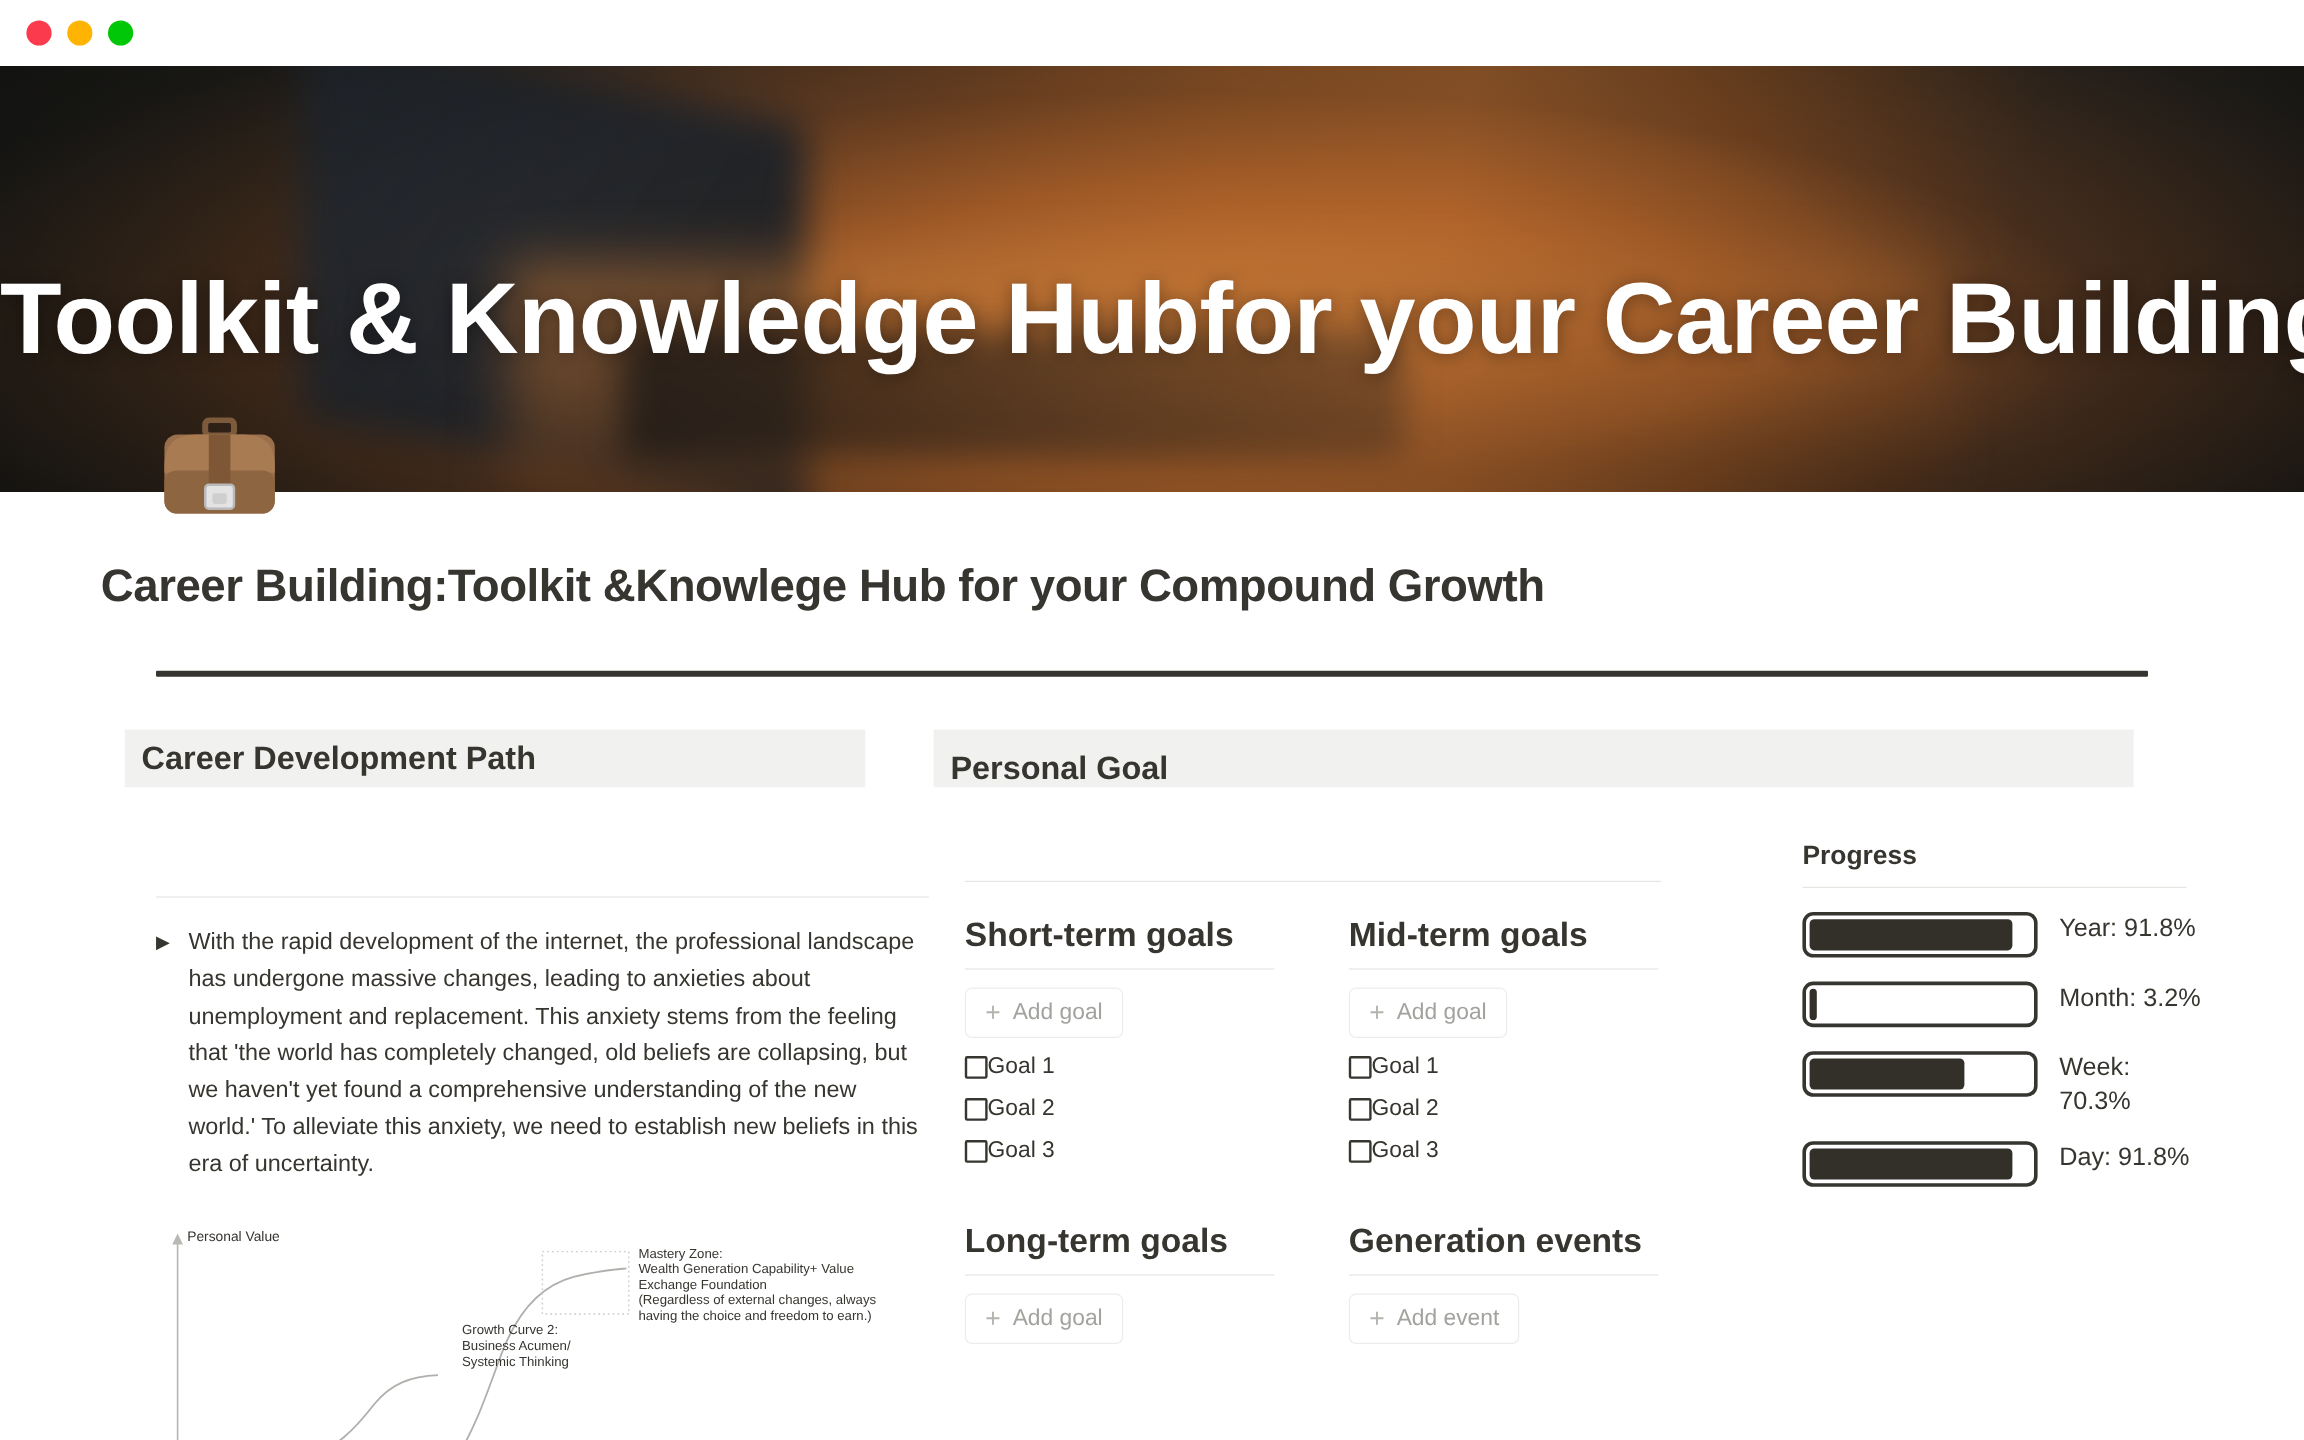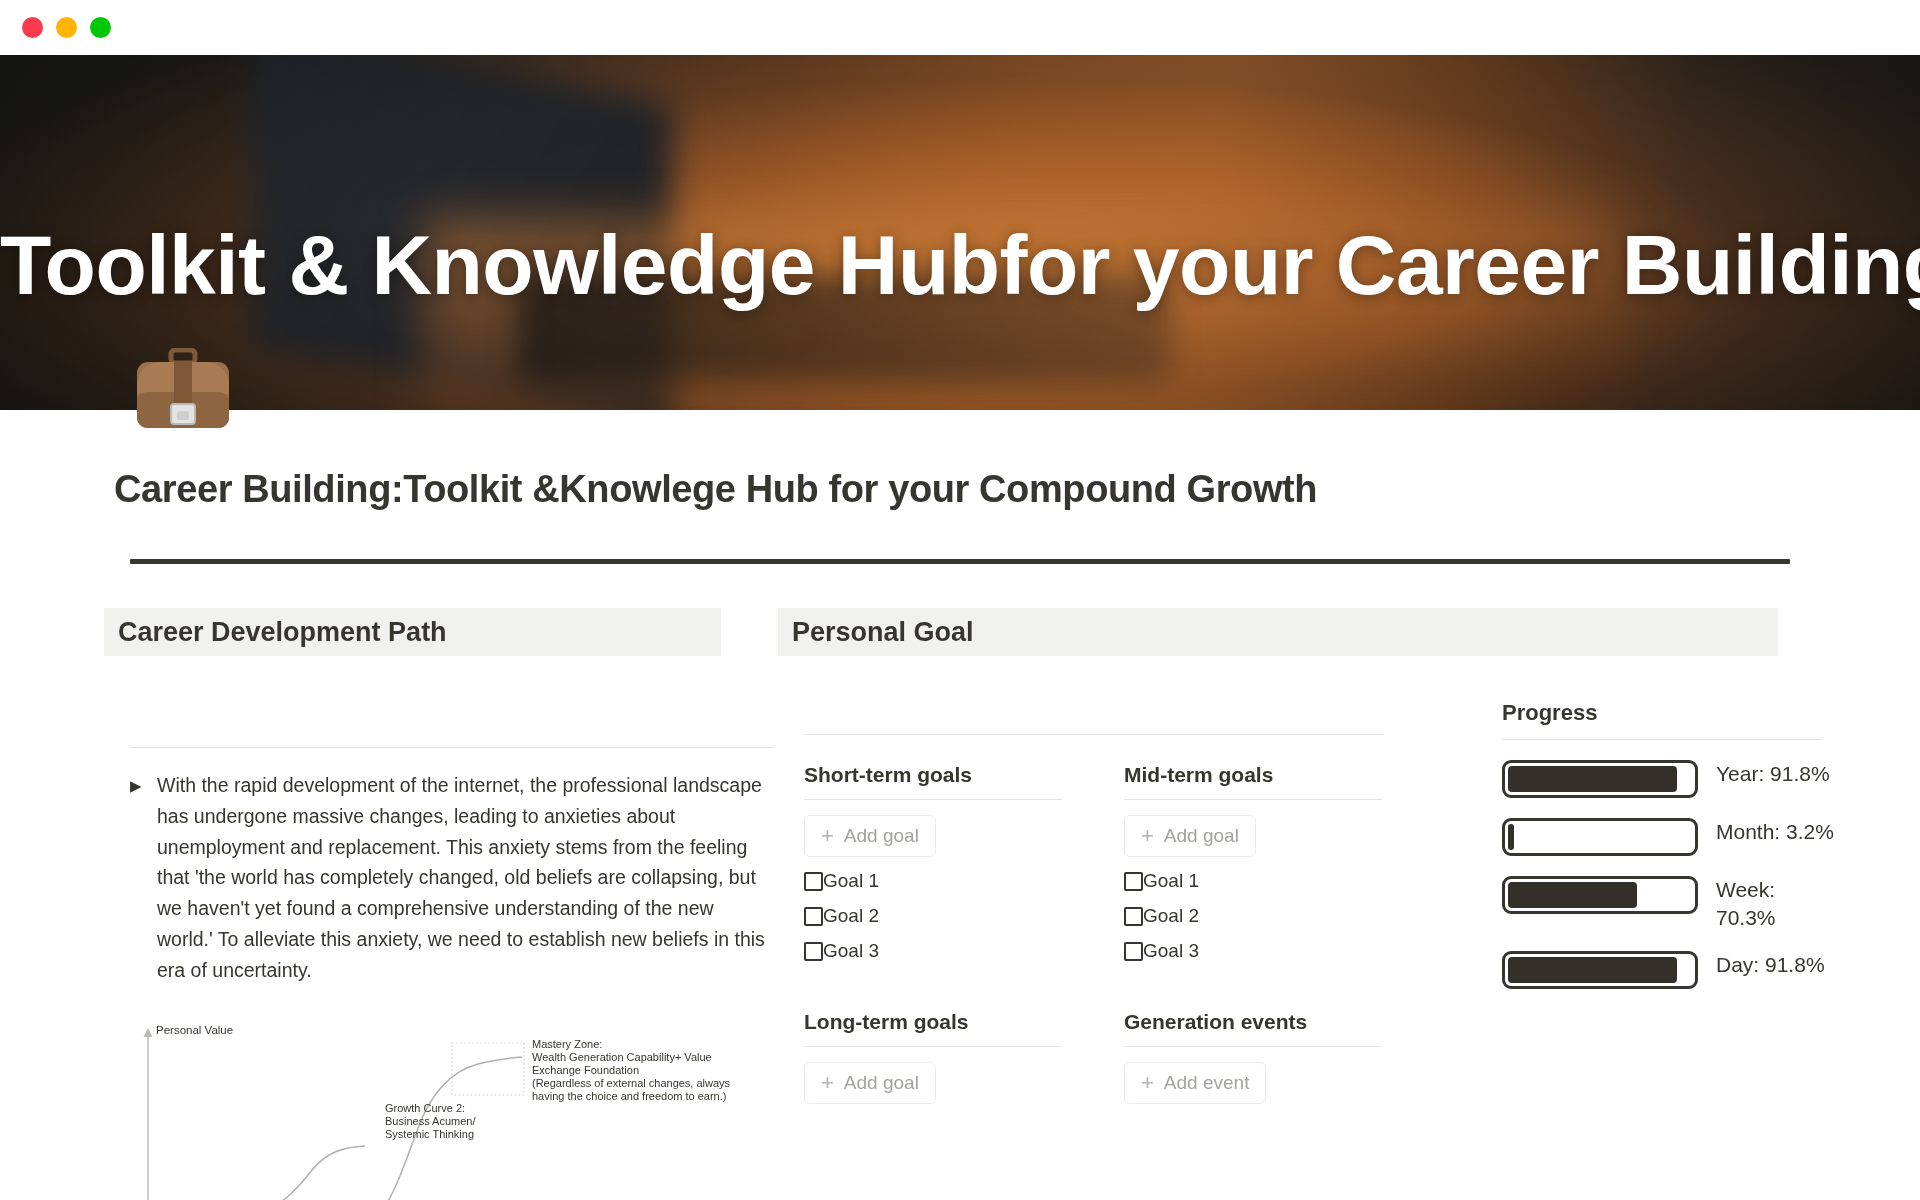--- a/index.html
+++ b/index.html
@@ -65,21 +65,21 @@
   }
 
   .emoji-icon {
     position:absolute; left:133px; top:348px;
     width:100px; height:84px;
     z-index:5;
   }
   .briefcase { width:100%; height:100%; display:block; }
 
   .page-title {
-    margin:0; padding:0 0 0 114px;
+    margin:0; padding:0 0 0 84px;
     padding-top:58px;
     font-size:38px; font-weight:700; color:#37352f;
     letter-spacing:-0.4px;
   }
 
   .main-divider {
     margin:48px 130px 0 130px;
     height:5px; background:#37352f; border-radius:1px;
   }
 
@@ -89,21 +89,21 @@
   }
   .col-left  { width:617px; flex:none; }
   .col-right { width:1000px; flex:none; margin-left:57px; }
 
   .section-head {
     background:#f1f1ef; height:48px;
     display:flex; align-items:center; padding:0 14px;
     font-size:27px; font-weight:700; color:#37352f;
   }
   .head-left  { width:617px; }
-  .head-right { width:1000px; }
+  .head-right { width:1000px;align-items:flex-end; }
   .heads { display:flex; padding:0 104px; margin-top:44px; gap:57px; }
 
   .left-rule { margin-top:47px; border-top:1px solid #e6e5e2; width:644px; }
 
   .toggle-block {
     display:flex; gap:13px; margin-top:22px; width:644px;
   }
   .toggle-arrow {
     color:#37352f; font-size:15px; line-height:1.6; margin-top:4px; flex:none; width:14px;
   }
@@ -119,21 +119,21 @@
   .right-wrap { display:flex; }
   .goals-area { width:640px; flex:none; }
   .progress-area { width:360px; flex:none; margin-left:58px; }
 
   .goals-rule { margin-top:34px; border-top:1px solid #e6e5e2; width:580px; }
 
   .goal-grid { display:flex; margin-top:28px; }
   .goal-col { width:258px; flex:none; }
   .goal-col + .goal-col { margin-left:62px; }
 
-  .goal-col-title { font-size:21px; font-weight:700; color:#37352f; }
+  .goal-col-title { font-size:28px; font-weight:700; color:#37352f; }
   .goal-col-rule { margin-top:12px; border-top:1px solid #e6e5e2; }
 
   .add-btn {
     margin-top:15px;
     display:inline-flex; align-items:center; gap:10px;
     height:42px; padding:0 16px;
     border:1px solid #ececeb; border-radius:6px;
     background:#ffffff;
     color:#a3a29e; font-size:19px;
     cursor:pointer;

